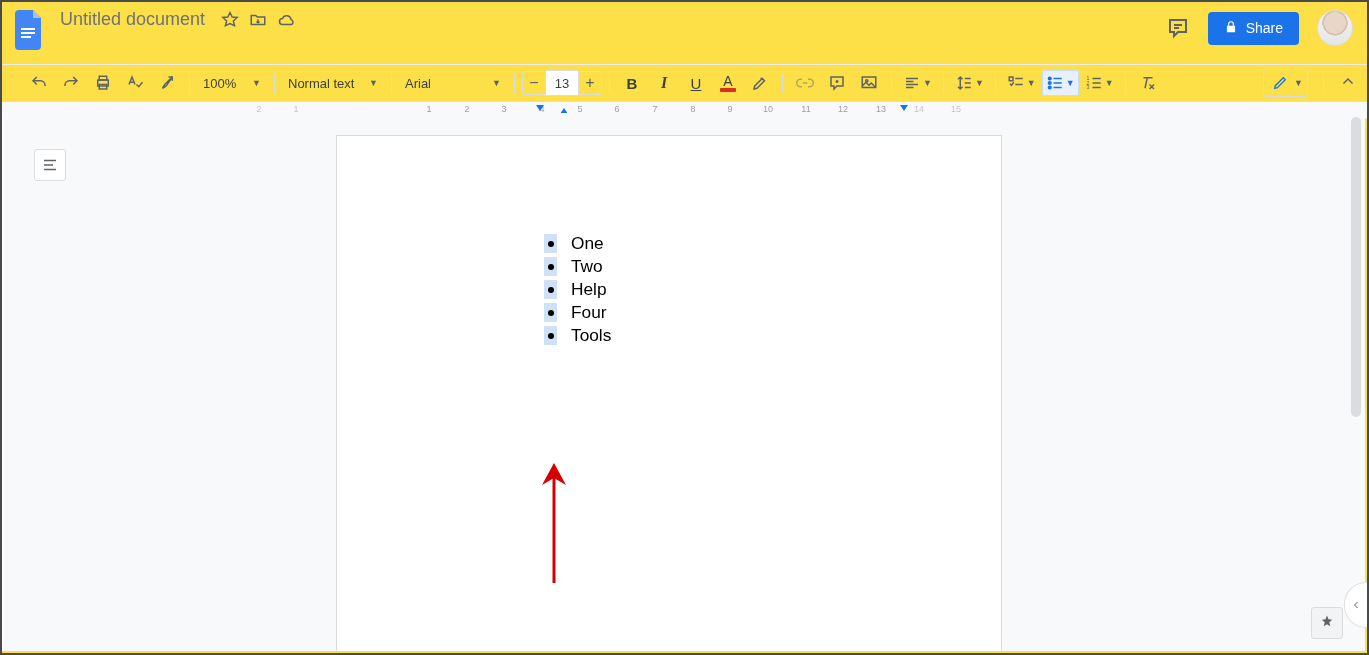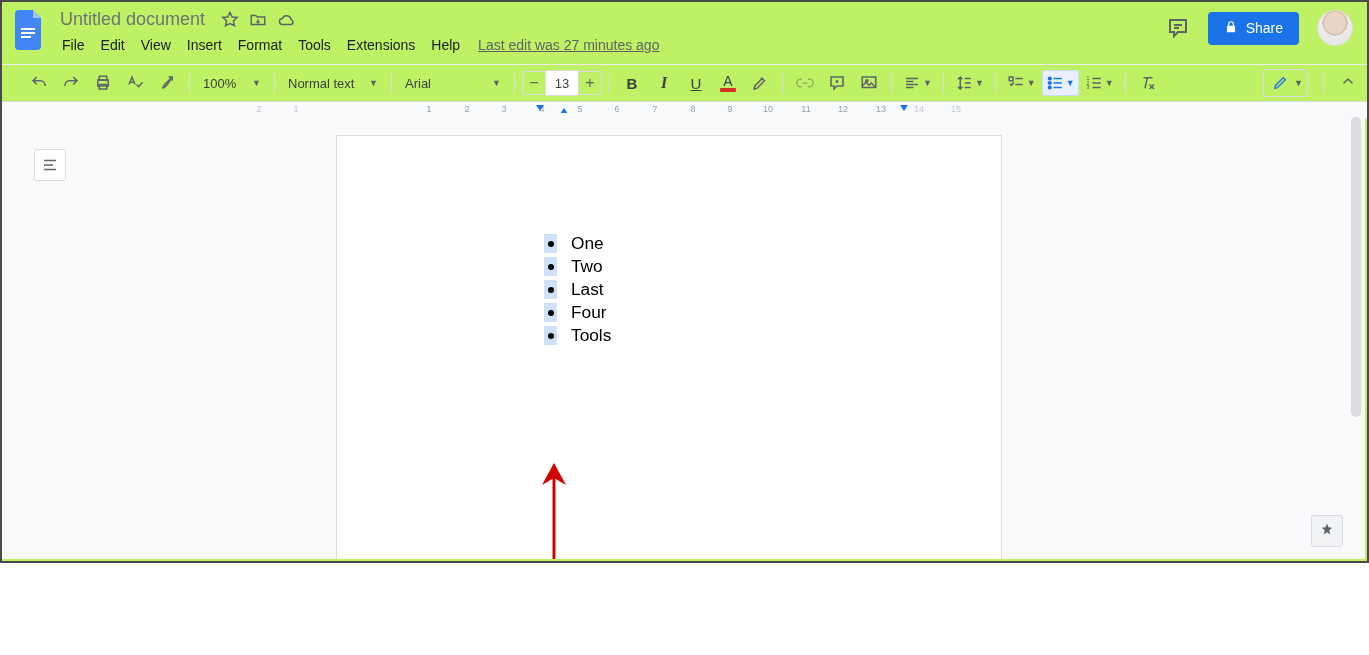--- a/index.html
+++ b/index.html
@@ -7,25 +7,25 @@
     padding: 0;
     font-family: Arial, "Helvetica Neue", Helvetica, sans-serif;
     background: #fff;
     color: #202124;
     overflow: hidden;
     width: 1369px;
     height: 655px;
   }
   .frame {
     width: 1369px;
-    height: 563px;
+    height: 655px;
     box-sizing: border-box;
     border: 2px solid #4a4a4a;
     position: relative;
-    background: #bef264;
+    background: #fde047;
     overflow: hidden;
   }
   
   .titlebar {
     display: flex;
     align-items: flex-start;
     padding: 6px 10px 0 8px;
     height: 56px;
     position: relative;
   }
@@ -399,31 +399,20 @@
               <path d="M3 6h6l2 2h10v10H3z"></path>
               <path d="M12 11v5m0 0l-2-2m2 2l2-2"></path>
             </svg>
         </span>
         <span class="title-icon">
           <svg width="20" height="18" viewBox="0 0 24 24" fill="none" stroke="#5f6368" stroke-width="2">
               <path d="M6 18a4 4 0 010-8 6 6 0 0111.5 1.5A3.5 3.5 0 0118 18H6z"></path>
             </svg>
         </span>
       </div>
-      <div class="menubar">
-        <span class="menu-item">File</span>
-        <span class="menu-item">Edit</span>
-        <span class="menu-item">View</span>
-        <span class="menu-item">Insert</span>
-        <span class="menu-item">Format</span>
-        <span class="menu-item">Tools</span>
-        <span class="menu-item">Extensions</span>
-        <span class="menu-item">Help</span>
-        <span class="last-edit">Last edit was 27 minutes ago</span>
-      </div>
     </div>
 
     <div class="titlebar-right">
       <span class="comments-icon">
         <svg width="24" height="24" viewBox="0 0 24 24" fill="none" stroke="#5f6368" stroke-width="2">
             <path d="M20 4H4v12h4v4l4-4h8z"></path>
             <path d="M8 9h8M8 12h5"></path>
           </svg>
       </span>
       <div class="share-btn">
@@ -665,21 +654,21 @@
           <div class="bul-row">
             <span class="bul-box">
               <span class="bul-dot"></span>
             </span>
             <span>Two</span>
           </div>
           <div class="bul-row">
             <span class="bul-box">
               <span class="bul-dot"></span>
             </span>
-            <span>Last</span>
+            <span>Help</span>
           </div>
           <div class="bul-row">
             <span class="bul-box">
               <span class="bul-dot"></span>
             </span>
             <span>Four</span>
           </div>
           <div class="bul-row">
             <span class="bul-box">
               <span class="bul-dot"></span>

